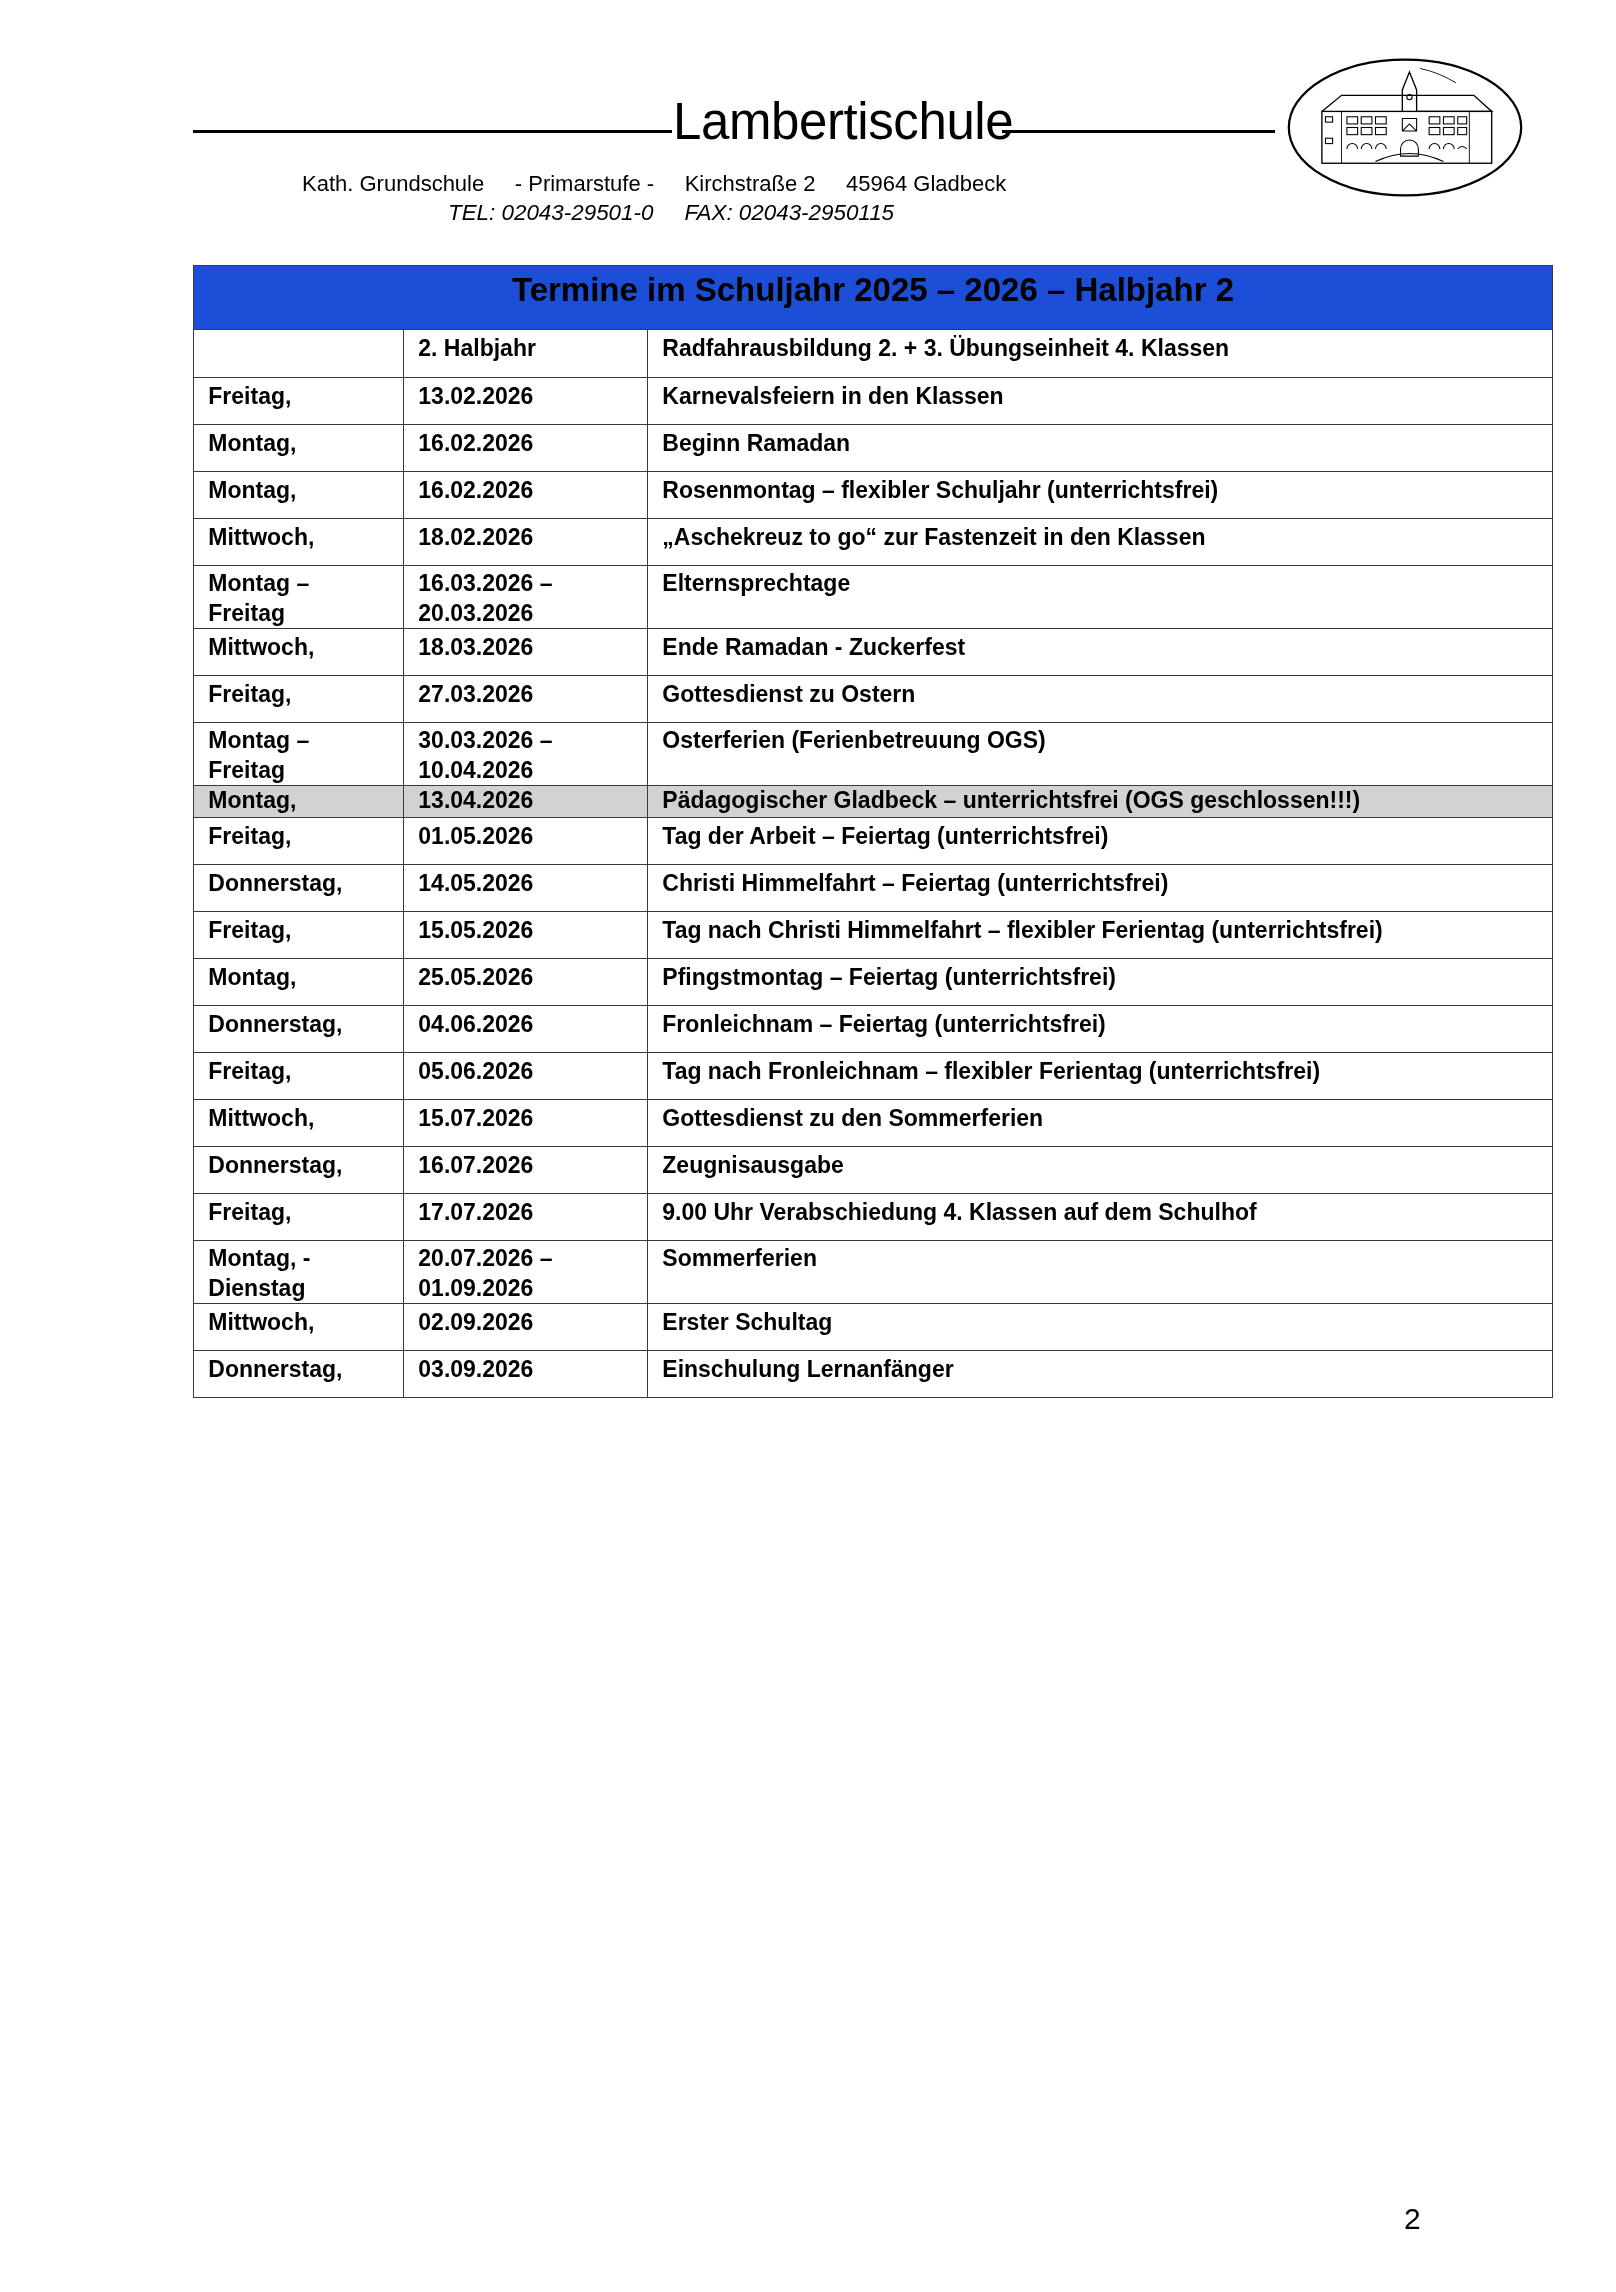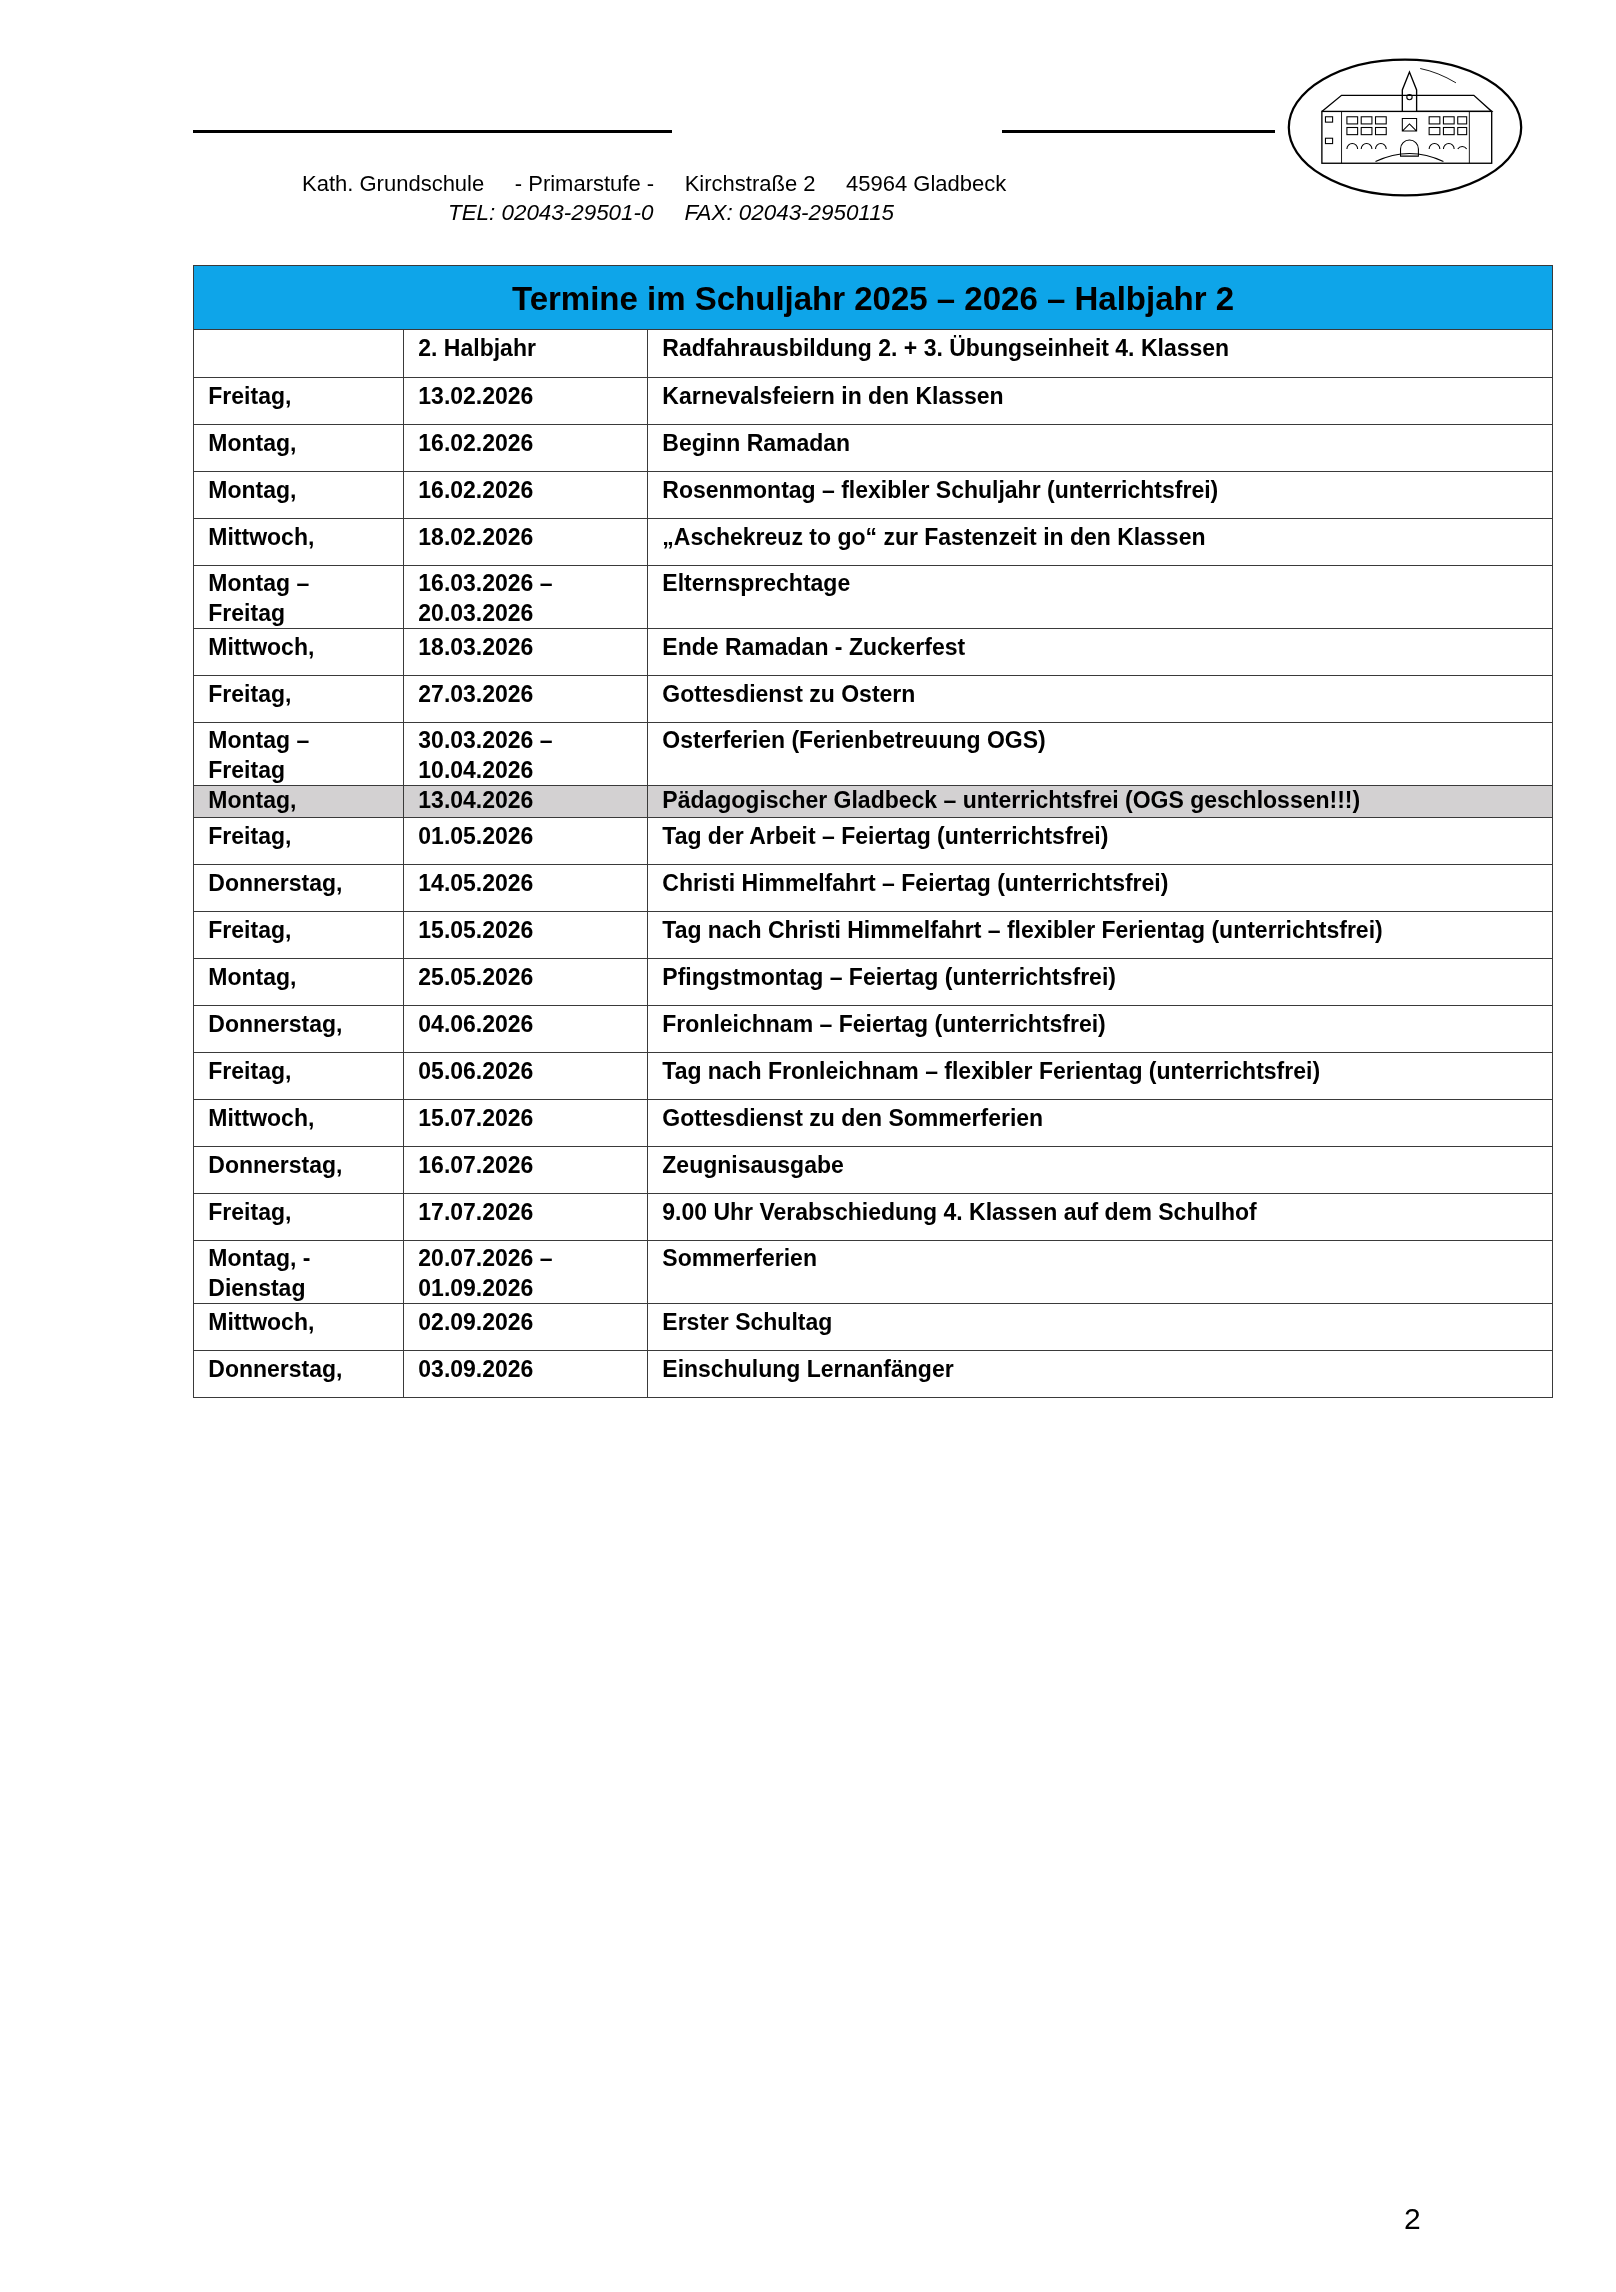--- a/index.html
+++ b/index.html
@@ -7,37 +7,38 @@
     .letterhead { position:absolute; left:0; top:0; width:1617px; height:233px; }
     .rule { position:absolute; height:2.7px; background:#000; }
     .rule.left { left:193px; width:479px; top:130px; }
     .rule.right { left:1002px; width:273px; top:130px; }
     .school-name { position:absolute; left:673px; top:93px; font-size:51px; line-height:57px; letter-spacing:-0.4px; }
     .sub1 { position:absolute; left:302px; top:170px; font-size:22px; line-height:27px; white-space:pre; }
     .sub2 { position:absolute; left:448px; top:199px; font-size:22.4px; line-height:27px; white-space:pre;font-style:italic; }
     .logo { position:absolute; left:1286px; top:56px; width:238px; height:143px; }
     table.schedule { position:absolute; left:193px; top:265px; width:1360px; border-collapse:collapse; table-layout:fixed; }
     table.schedule td, table.schedule th { border:1.8px solid #3a3a3a; padding:0; vertical-align:top; font-weight:bold; font-size:23px; line-height:27px; }
-    table.schedule th { background:#0ea5e9; height:64px; font-size:33px; line-height:38px; text-align:center; vertical-align:top; padding-top:14px; box-sizing:border-box; }
+    table.schedule th { background:#1d4ed8; height:64px; font-size:33px; line-height:38px; text-align:center; vertical-align:top; padding-top:5px; box-sizing:border-box; }
     .col-day { width:210px; }
     .col-date { width:244px; }
     .cell { padding:5.4px 0 0 14.3px; box-sizing:border-box; }
     .cell.two { line-height:30px; padding-top:1.8px; }
     tr.r53 td { height:46px; }
     tr.r71 td { height:62px; }
     tr.r54 td { height:47px; }
     tr.gray td { background:#d3d1d2; height:31px; }
     tr.gray .cell { padding-top:0.9px; }
     .page-number { position:absolute; left:1404px; top:2203px; font-size:30px; line-height:32px; }
   </style>
 </head>
 <body>
 
 <div class="letterhead">
   <div class="rule left"></div>
+  <div class="school-name">Lambertischule</div>
   <div class="rule right"></div>
   <div class="sub1">Kath. Grundschule     - Primarstufe -     Kirchstraße 2     45964 Gladbeck</div>
   <div class="sub2">TEL: 02043-29501-0     FAX: 02043-2950115</div>
   <svg class="logo" viewBox="0 0 266 160">
     <ellipse cx="133" cy="80" rx="130" ry="76" fill="#fff" stroke="#000" stroke-width="2.5"></ellipse>
     <path d="M138 18 L130 38 L130 44 L146 44 L146 38 Z" fill="none" stroke="#000" stroke-width="1.5"></path>
     <path d="M40 62 L62 44 L130 44 L130 62 M146 44 L146 62 L210 62 L230 62 L210 44 L146 44" fill="none" stroke="#000" stroke-width="1.5"></path>
     <circle cx="138" cy="46" r="3" fill="none" stroke="#000" stroke-width="1.2"></circle>
     <rect x="40" y="62" width="190" height="58" fill="none" stroke="#000" stroke-width="1.5"></rect>
     <line x1="62" y1="62" x2="62" y2="120" stroke="#000" stroke-width="1"></line>

